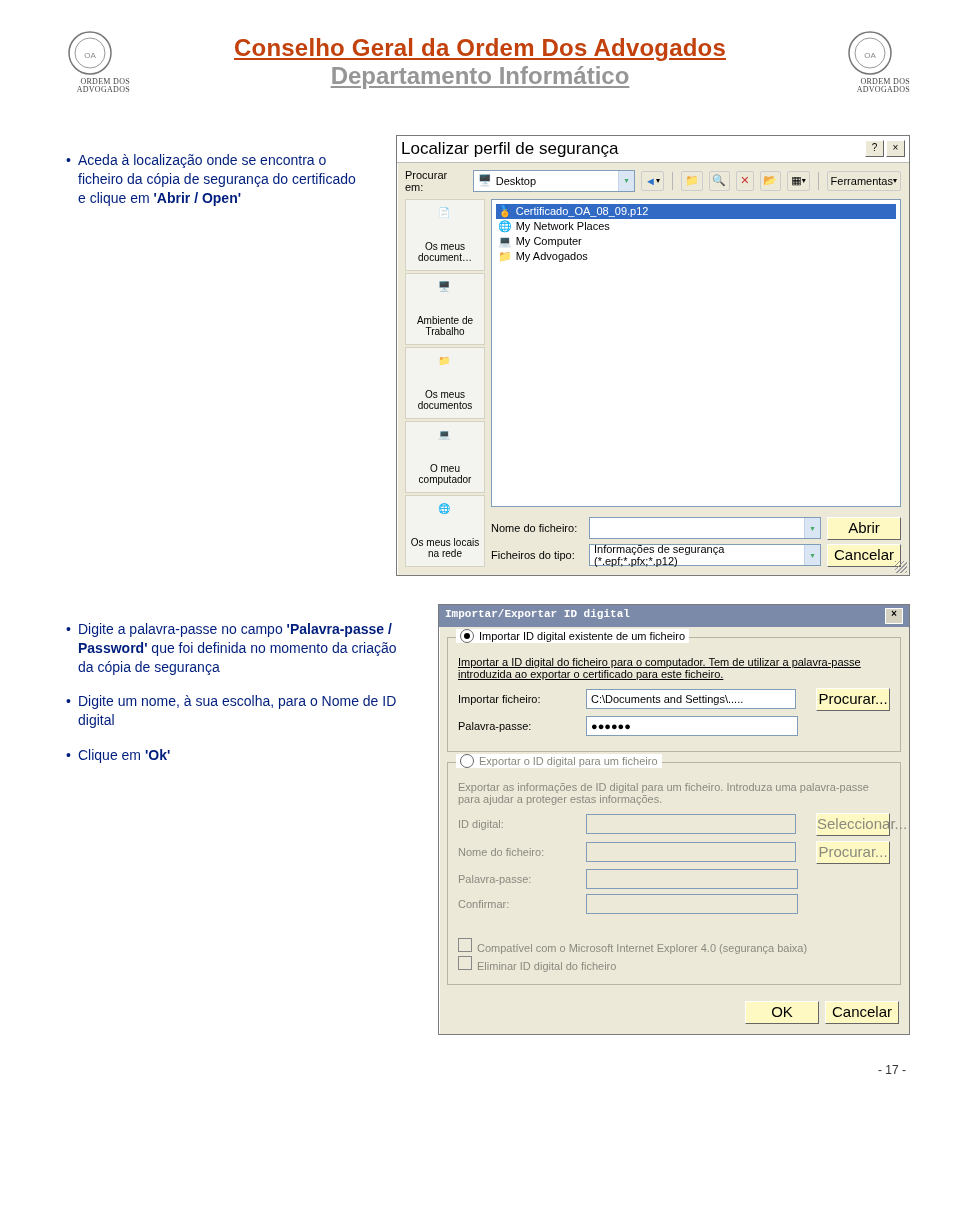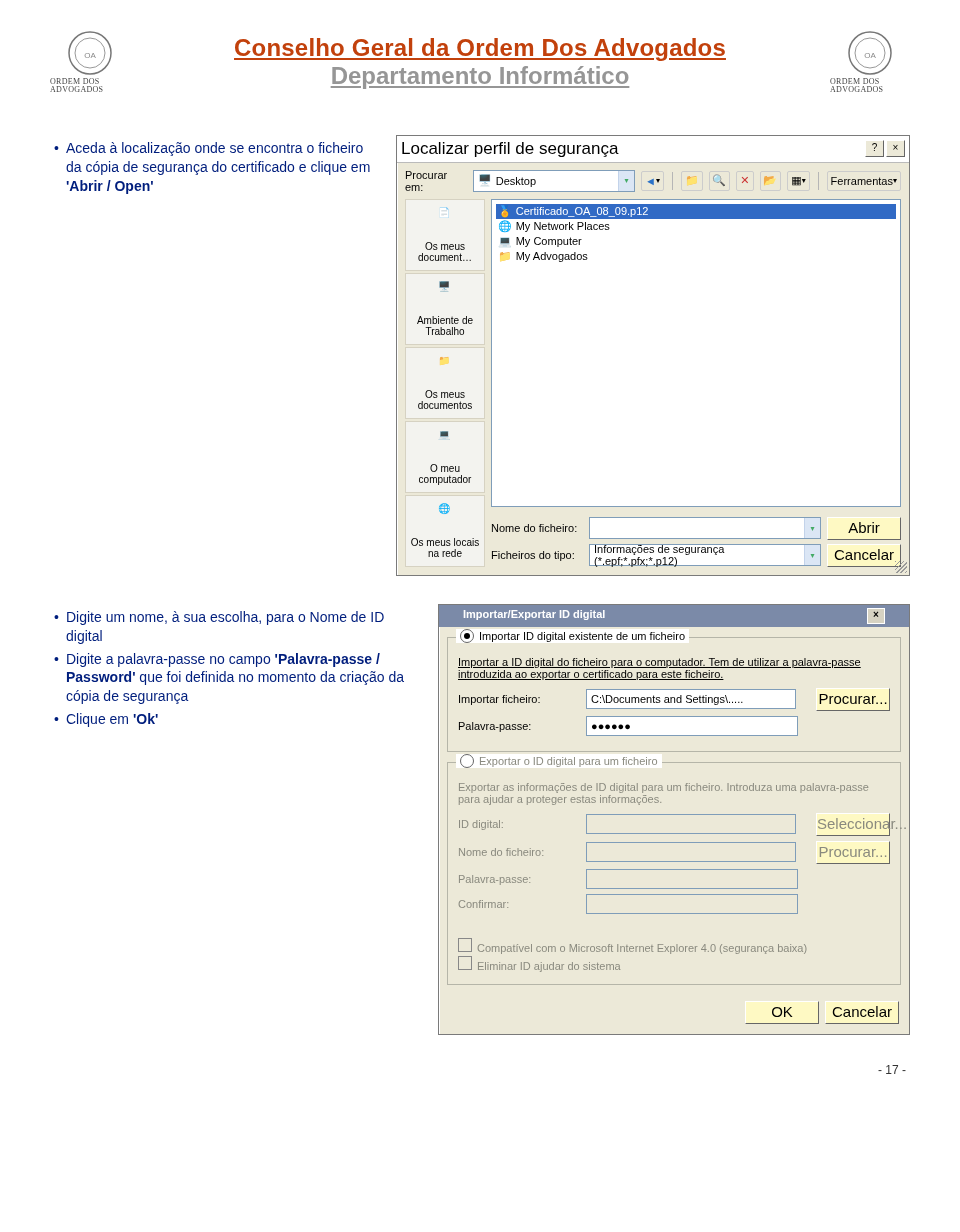--- a/index.html
+++ b/index.html
@@ -1,27 +1,27 @@
 <!DOCTYPE html>
 <html><head>
 <meta charset="utf-8">
 <style>
 body{margin:0;padding:0;font-family:Verdana,Geneva,sans-serif;background:#fff;color:#222;font-size:13px;width:960px;}
 .page{padding:30px 50px 20px 50px;}
 .header{display:flex;align-items:center;justify-content:space-between;margin-bottom:40px;}
 .header .title-block{margin:0 18px;text-align:center;flex:1;}
 .header .title-block .line1{color:#c2410c;font-family:"Trebuchet MS",sans-serif;font-size:24px;font-weight:bold;text-decoration:underline;letter-spacing:.2px;}
 .header .title-block .line2{color:#969696;font-family:"Trebuchet MS",sans-serif;font-size:24px;font-weight:bold;text-decoration:underline;}
-.logo{width:80px;text-align:left;}
+.logo{width:80px;text-align:right;}
 .logo svg{display:block;margin:0 auto 2px;}
 .logo-text{font-size:8px;color:#444;line-height:1.05;font-family:"Times New Roman",serif;letter-spacing:.3px;}
 .row{display:flex;align-items:flex-start;gap:18px;margin-bottom:28px;}
 .left-col{flex:1;font-family:"Trebuchet MS",sans-serif;color:#001e7d;font-size:14px;line-height:1.35;}
 .left-col ul{list-style:none;padding:0;margin:0;}
-.left-col li{position:relative;padding-left:12px;margin:4px;}
+.left-col li{position:relative;padding-left:12px;margin:16px;}
 .left-col li::before{content:"•";position:absolute;left:0;top:0;}
 .bold{font-weight:bold;}
 .dialog{border:1px solid #7a7a7a;background:#ece9d8;box-shadow:1px 1px 0 #fff inset;font-family:Tahoma,sans-serif;font-size:11px;color:#000;}
 .dlg1{width:512px;}
 .dlg-title{background:linear-gradient(#88a0c8,#6684b6);display:flex;align-items:center;padding:3px 4px;color:#fff;}
 .dlg-title-white{background:#fff;color:#000;border-bottom:1px solid #bbb;}
 .dlg-title .ttxt{flex:1;font-weight:normal;font-size:17px;}
 .titlebtn{width:17px;height:15px;background:#ece9d8;border:1px solid #fff;border-right-color:#666;border-bottom-color:#666;margin-left:2px;font-size:10px;text-align:center;line-height:13px;color:#000;}
 .dlg-body{padding:6px 8px 8px;}
 .toolbar{display:flex;align-items:center;gap:6px;margin-bottom:6px;}
@@ -38,21 +38,21 @@
 .filelist{flex:1;height:350px;background:#fff;border:1px solid #7f9db9;padding:4px;overflow:auto;}
 .filelist .item{display:flex;align-items:center;gap:4px;font-size:11px;padding:1px 2px;}
 .filelist .item.selected{background:#316ac5;color:#fff;}
 .bottom-rows{margin-top:6px;}
 .brow{display:flex;align-items:center;gap:6px;margin-top:4px;}
 .brow label{width:92px;font-size:11px;}
 .brow .combo{flex:1;}
 .btn{width:72px;height:21px;background:#fef9c3;border:1px solid #fff;border-right-color:#666;border-bottom-color:#666;font-size:15px;text-align:center;line-height:19px;}
 
 .dlg2{width:470px;}
-.dlg2 .title2{background:#7b8aa8;color:#fff;padding:3px 24px;display:flex;font-weight:bold;font-size:11px;}
+.dlg2 .title2{background:#7b8aa8;color:#fff;padding:3px 6px;display:flex;font-weight:bold;font-size:11px;font-family:Liberation Mono, monospace;}
 .dlg2 .title2 .x{width:16px;height:14px;background:#d6d2c2;border:1px solid #fff;color:#000;text-align:center;line-height:12px;font-size:10px;margin-left:auto;}
 .group{border:1px solid #b5b5a8;margin:10px 8px;position:relative;padding:18px 10px 10px;}
 .group .legend{position:absolute;top:-9px;left:8px;background:#ffffff;padding:0 4px;display:flex;align-items:center;gap:5px;font-size:11px;}
 .radio{width:12px;height:12px;border-radius:50%;border:1px solid #666;background:#fff;display:inline-flex;align-items:center;justify-content:center;}
 .radio.sel::after{content:"";width:6px;height:6px;background:#000;border-radius:50%;}
 .grow{display:flex;align-items:center;gap:20px;margin:5px 0;}
 .grow label{width:108px;font-size:11px;}
 .txt{flex:1;height:18px;background:#fff;border:1px solid #7f9db9;padding:0 4px;font-size:11px;line-height:18px;}
 .disabled{color:#8a8a7f;}
 .disabled .txt{background:#ece9d8;}
@@ -190,22 +190,22 @@
           </div>
         </div>
       </div>
       <div class="resize"></div>
     </div>
   </div>
 
   <div class="row">
     <div class="left-col">
       <ul>
+        <li><span>Digite a palavra-passe no campo </span><span class="bold">'Palavra-passe / Password'</span><span> que foi definida no momento da criação da cópia de segurança</span></li>
         <li><span>Digite um nome, à sua escolha, para o Nome de ID digital</span></li>
-        <li><span>Digite a palavra-passe no campo </span><span class="bold">'Palavra-passe / Password'</span><span> que foi definida no momento da criação da cópia de segurança</span></li>
         <li><span>Clique em </span><span class="bold">'Ok'</span></li>
       </ul>
     </div>
 
     <div class="dialog dlg2">
       <div class="title2">
         <span>Importar/Exportar ID digital</span>
         <div class="x">×</div>
       </div>
 
@@ -247,21 +247,21 @@
           <label>Palavra-passe:</label>
           <div class="txt"></div>
           <div style="width:72px"></div>
         </div>
         <div class="grow">
           <label>Confirmar:</label>
           <div class="txt"></div>
           <div style="width:72px"></div>
         </div>
         <div style="margin:24px 0 2px;font-size:11px;"><span class="chk"></span><span>Compatível com o Microsoft Internet Explorer 4.0 (segurança baixa)</span></div>
-        <div style="margin:2px 0;font-size:11px;"><span class="chk"></span><span>Eliminar ID ajudar do sistema</span></div>
+        <div style="margin:2px 0;font-size:11px;"><span class="chk"></span><span>Eliminar ID digital do ficheiro</span></div>
       </div>
 
       <div class="btnrow">
         <div class="btn">OK</div>
         <div class="btn">Cancelar</div>
       </div>
     </div>
   </div>
 
   <div class="page-num">- 17 -</div>

